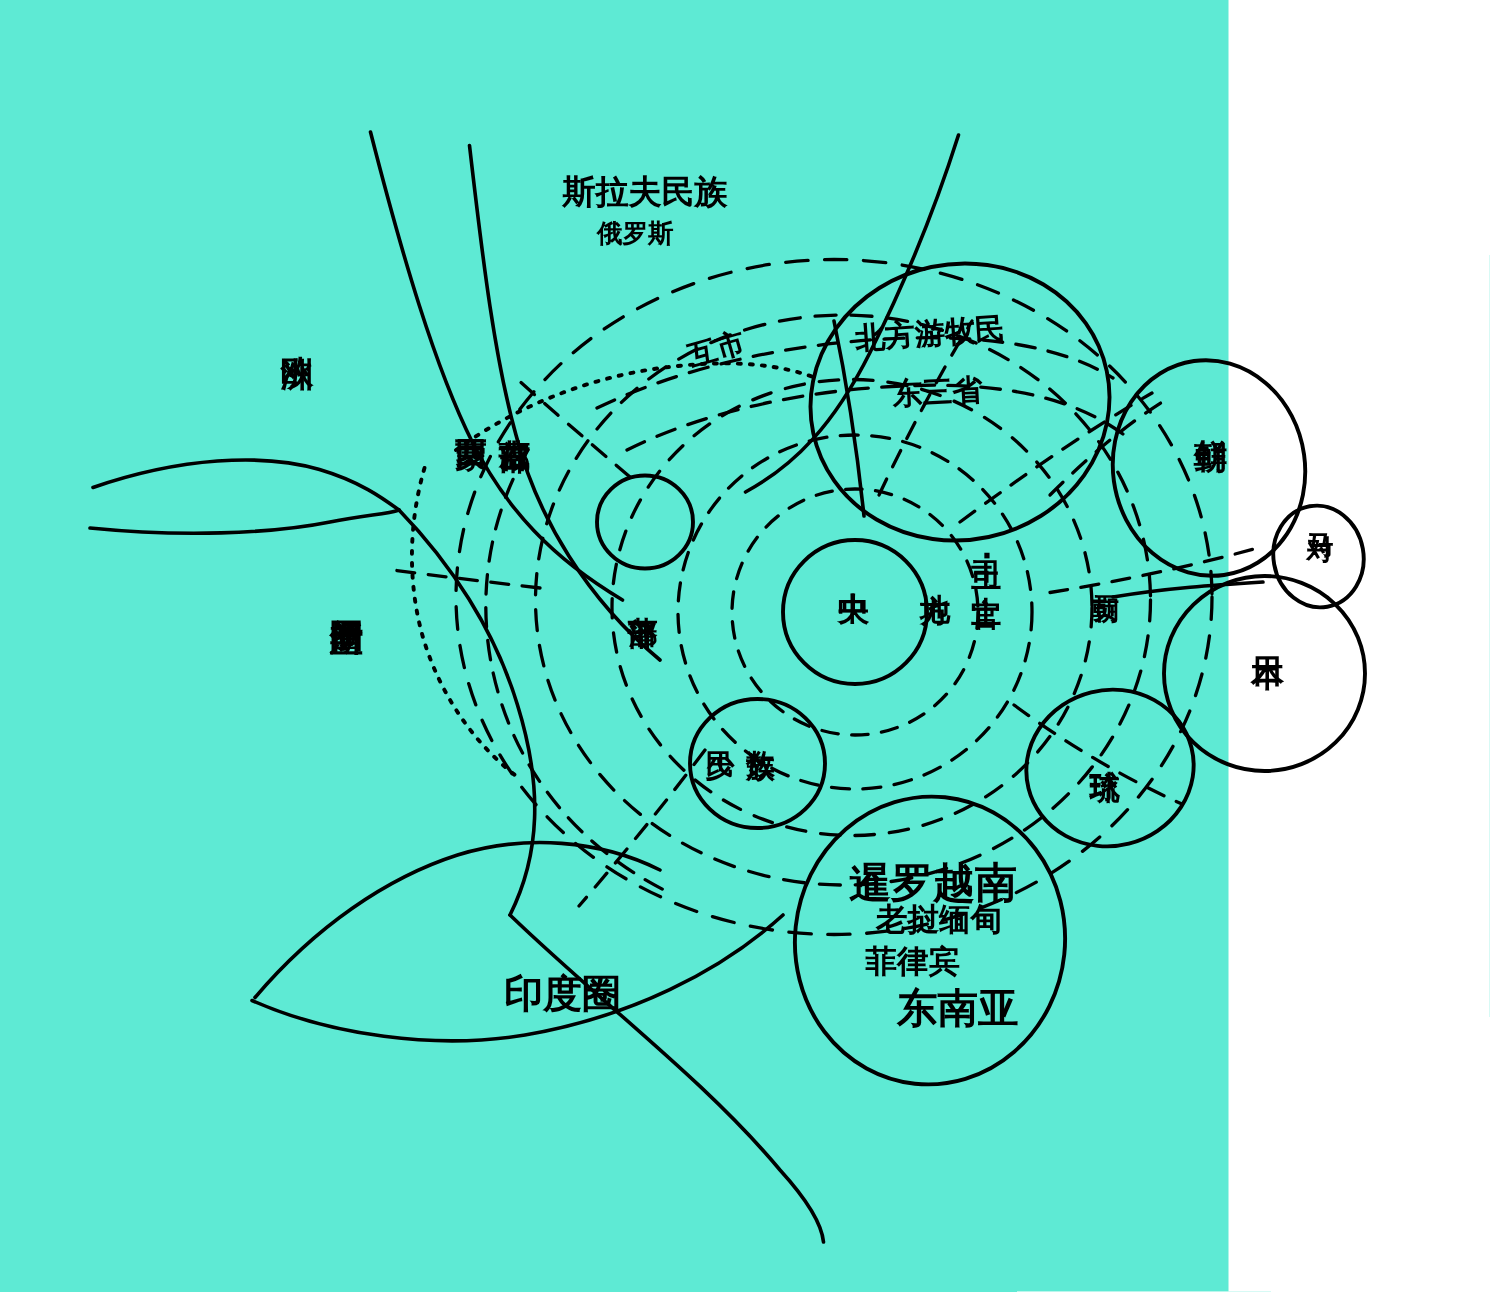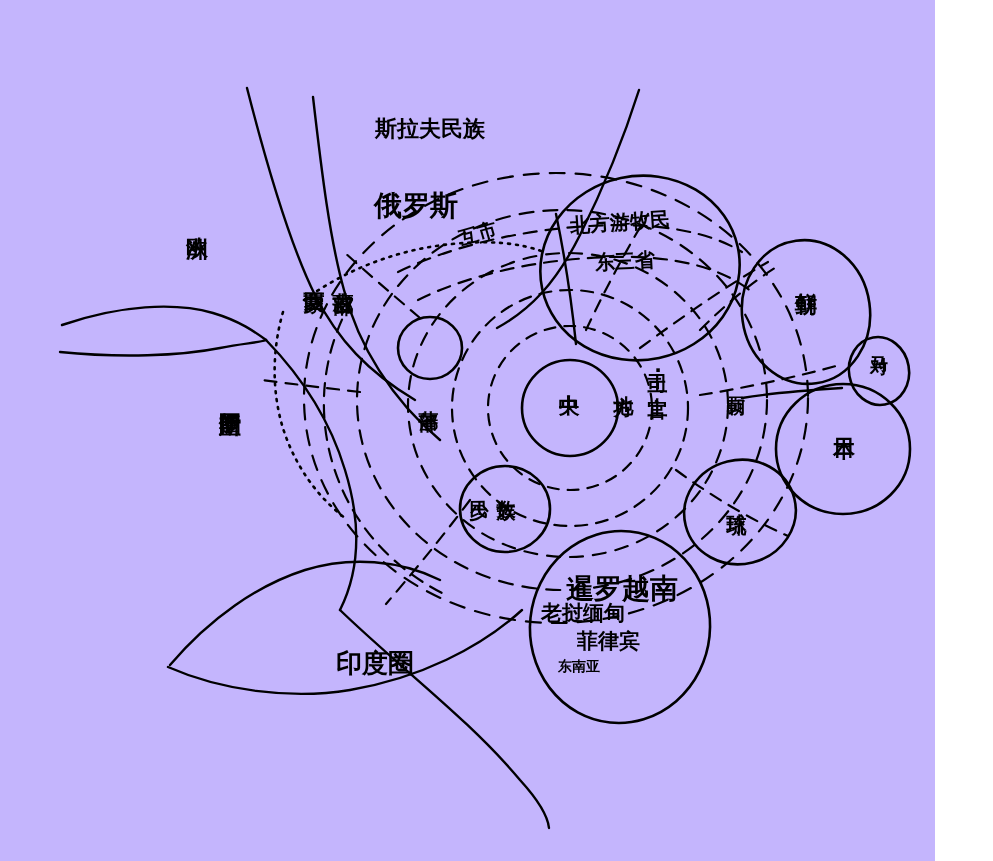--- a/index.html
+++ b/index.html
@@ -2,21 +2,21 @@
 <html><head>
 <meta charset="utf-8">
 <style>
   html,body{margin:0;padding:0;background:#ffffff;}
   body{
     width:993px;height:861px;
     font-family:"DejaVu Sans","Liberation Sans",sans-serif;
     color:#000;
     overflow:hidden;
   }
-  #diagram-root{position:relative;width:935px;height:861px;background:#c4b5fd;}
+  #diagram-root{position:relative;width:819px;height:861px;background:#5eead4;}
   svg#diagram-canvas{position:absolute;left:0;top:0;width:993px;height:861px;}
 
   .lbl{
     position:absolute;
     font-weight:bold;
     color:#000;
     line-height:1.02;
     white-space:pre;
     letter-spacing:0px;
     text-align:center;
@@ -92,21 +92,21 @@
       <ellipse cx="430" cy="348" rx="32" ry="31" stroke-width="2.6"></ellipse>
 
       <ellipse cx="505" cy="509" rx="45" ry="43" stroke-width="2.6"></ellipse>
 
       <path d="M742,398 C778,392 810,390 842,388" stroke-width="2.4"></path>
       <path d="M556,214 C566,262 572,306 576,344" stroke-width="2.4"></path>
     </g>
   </svg>
 
   <div class="lbl horiz" style="left:375px;top:118px;font-size:22px;">斯拉夫民族</div>
-  <div class="lbl horiz" style="left:374px;top:148px;font-size:28px;margin-top:44px;">俄罗斯</div>
+  <div class="lbl horiz" style="left:398px;top:148px;font-size:17px;">俄罗斯</div>
 
   <div class="lbl vert" style="left:186px;top:220px;font-size:22px;">欧洲</div>
 
   <div class="lbl vert" style="left:219px;top:396px;font-size:22px;">伊斯兰圈</div>
 
   <div class="lbl horiz" style="left:336px;top:650px;font-size:26px;">印度圈</div>
 
   <div class="lbl vert" style="left:303px;top:276px;font-size:21px;">蒙西回</div>
   <div class="lbl vert" style="left:332px;top:276px;font-size:21px;">古藏部</div>
 
@@ -131,17 +131,17 @@
   <div class="lbl vert" style="left:614px;top:380px;font-size:20px;">地方</div>
 
   <div class="lbl vert" style="left:648px;top:358px;font-size:20px;">土司·土官</div>
 
   <div class="lbl vert" style="left:419px;top:395px;font-size:20px;">藩部</div>
 
   <div class="lbl vert" style="left:470px;top:485px;font-size:19px;">少民</div>
   <div class="lbl vert" style="left:497px;top:485px;font-size:19px;">数族</div>
 
   <div class="lbl horiz" style="left:566px;top:575px;font-size:28px;">暹罗越南</div>
-  <div class="lbl horiz" style="left:541px;top:603px;font-size:21px;">老挝缅甸</div>
+  <div class="lbl horiz" style="left:584px;top:603px;font-size:21px;">老挝缅甸</div>
   <div class="lbl horiz" style="left:577px;top:631px;font-size:21px;text-align:right;">菲律宾</div>
-  <div class="lbl horiz" style="left:558px;top:659px;font-size:14px;">东南亚</div>
+  <div class="lbl horiz" style="left:598px;top:659px;font-size:27px;">东南亚</div>
 
 </div>
 
 </body></html>

